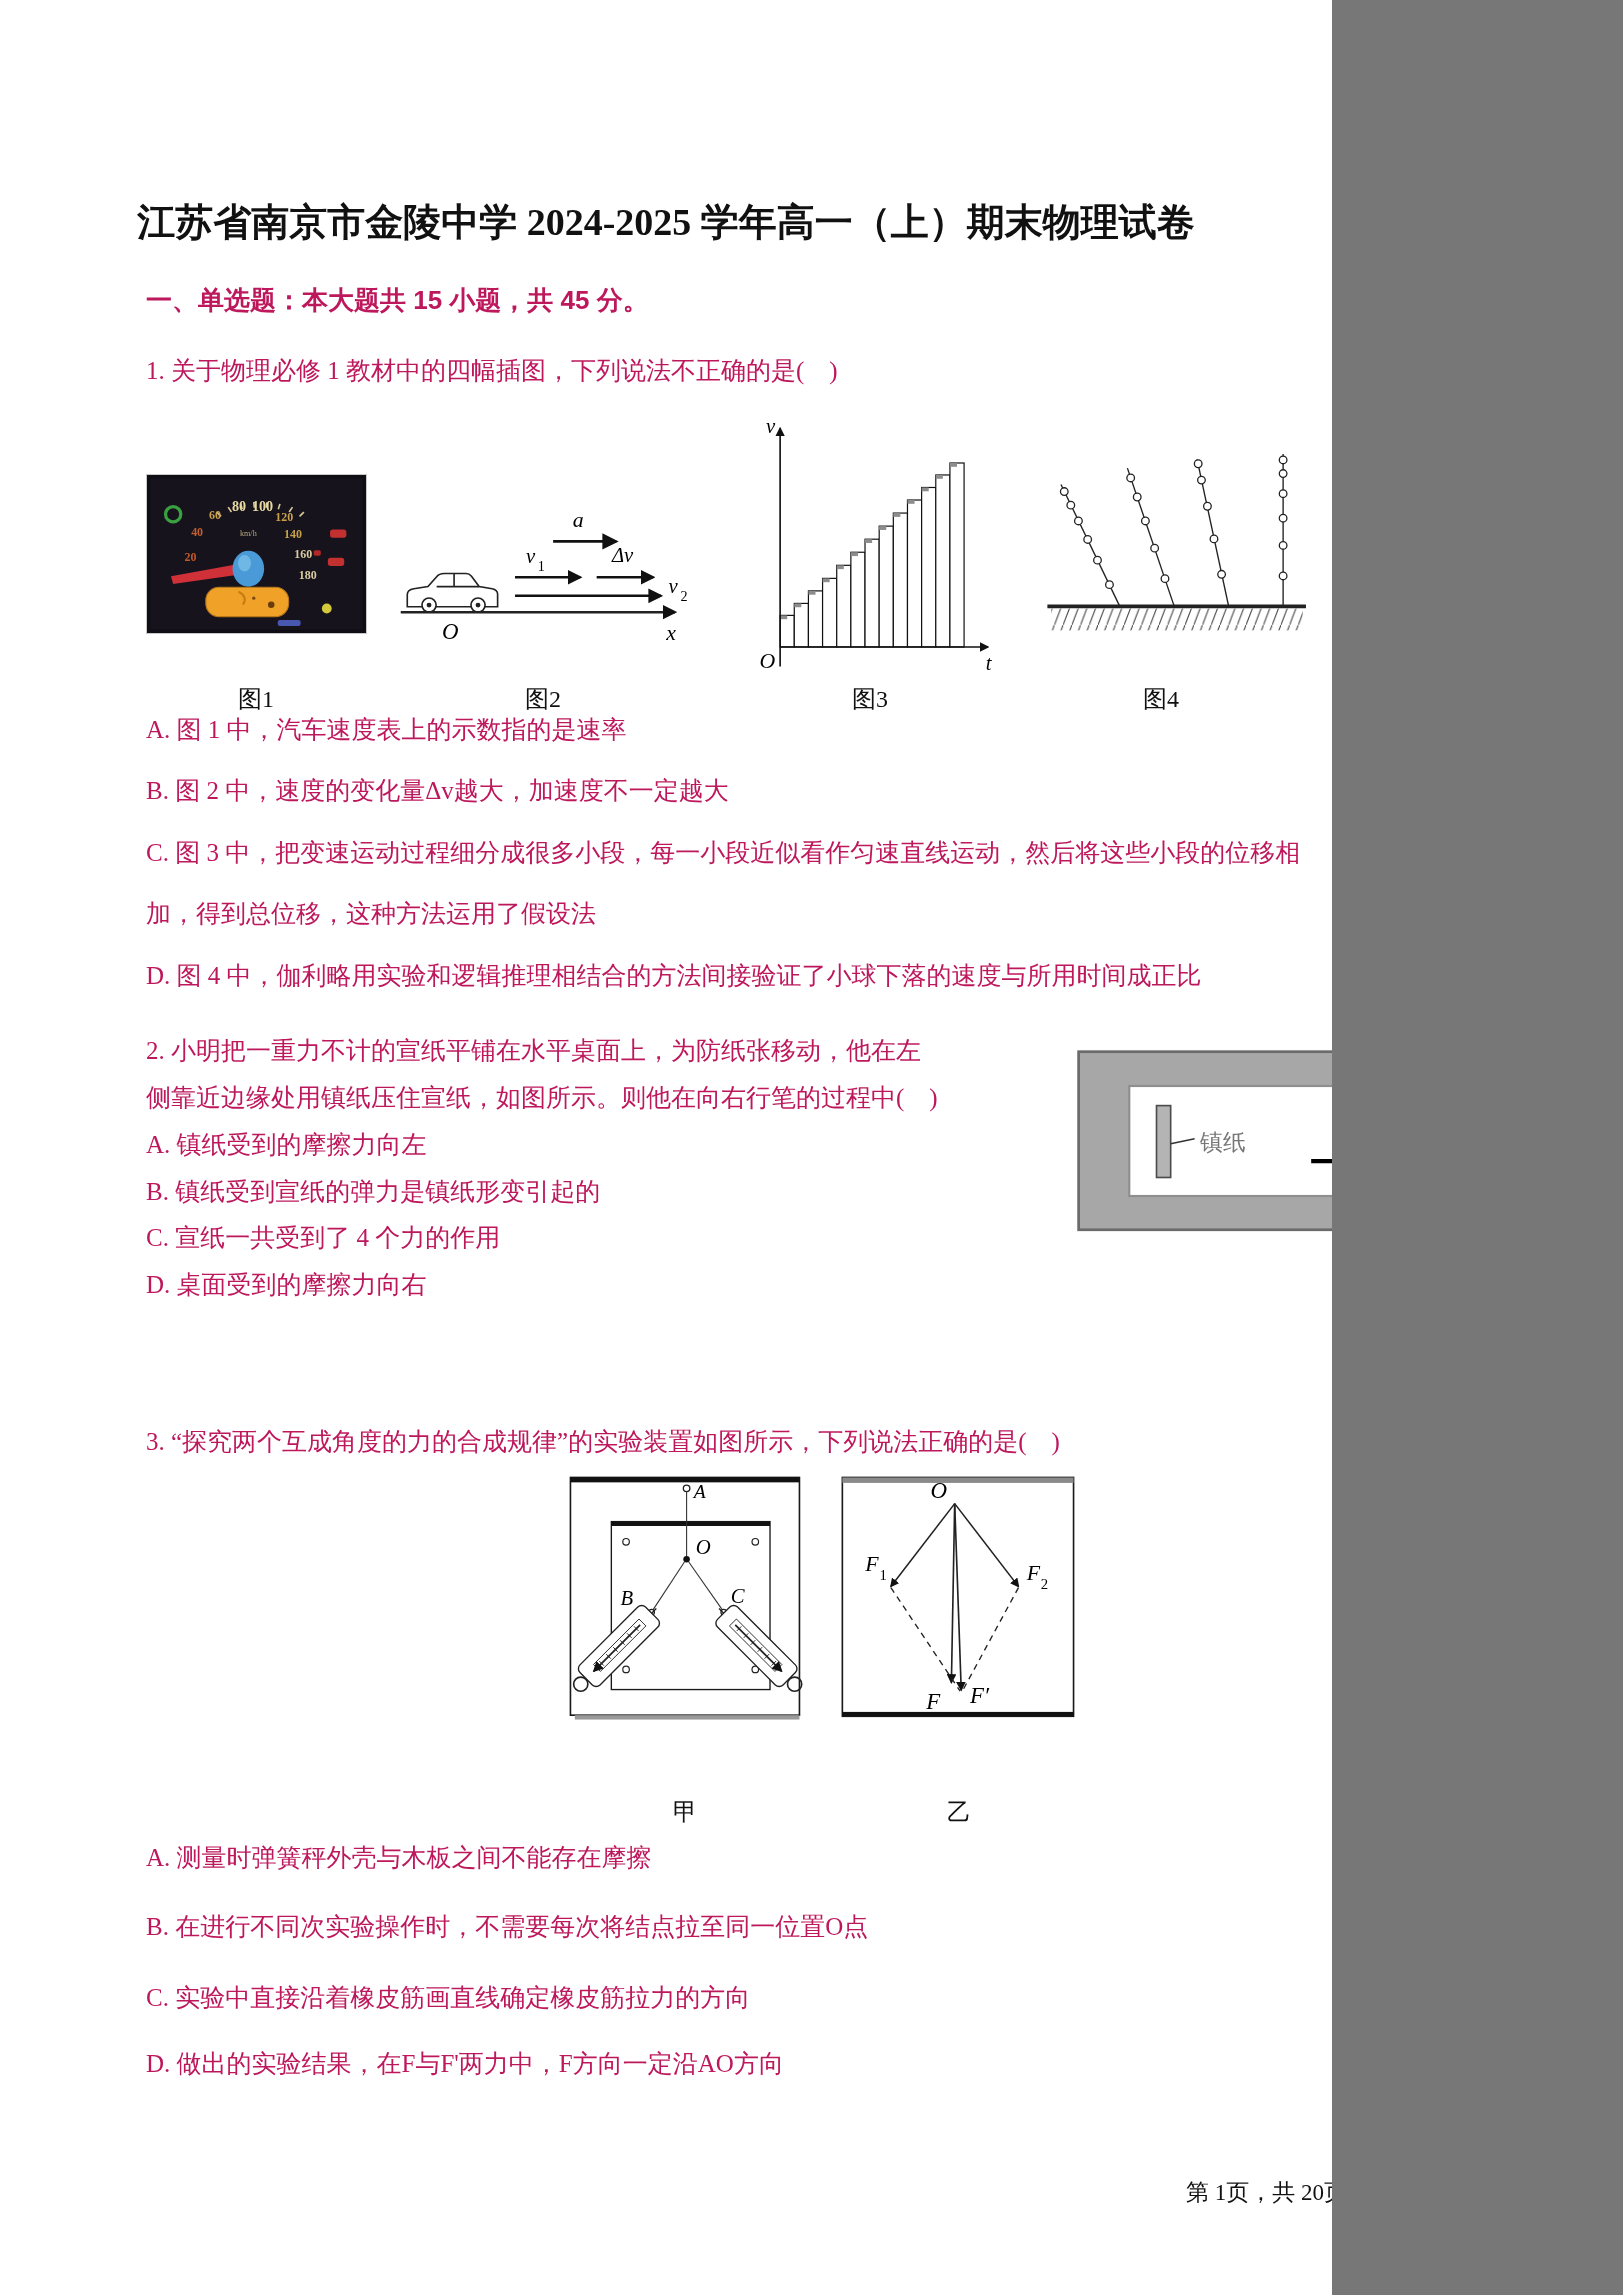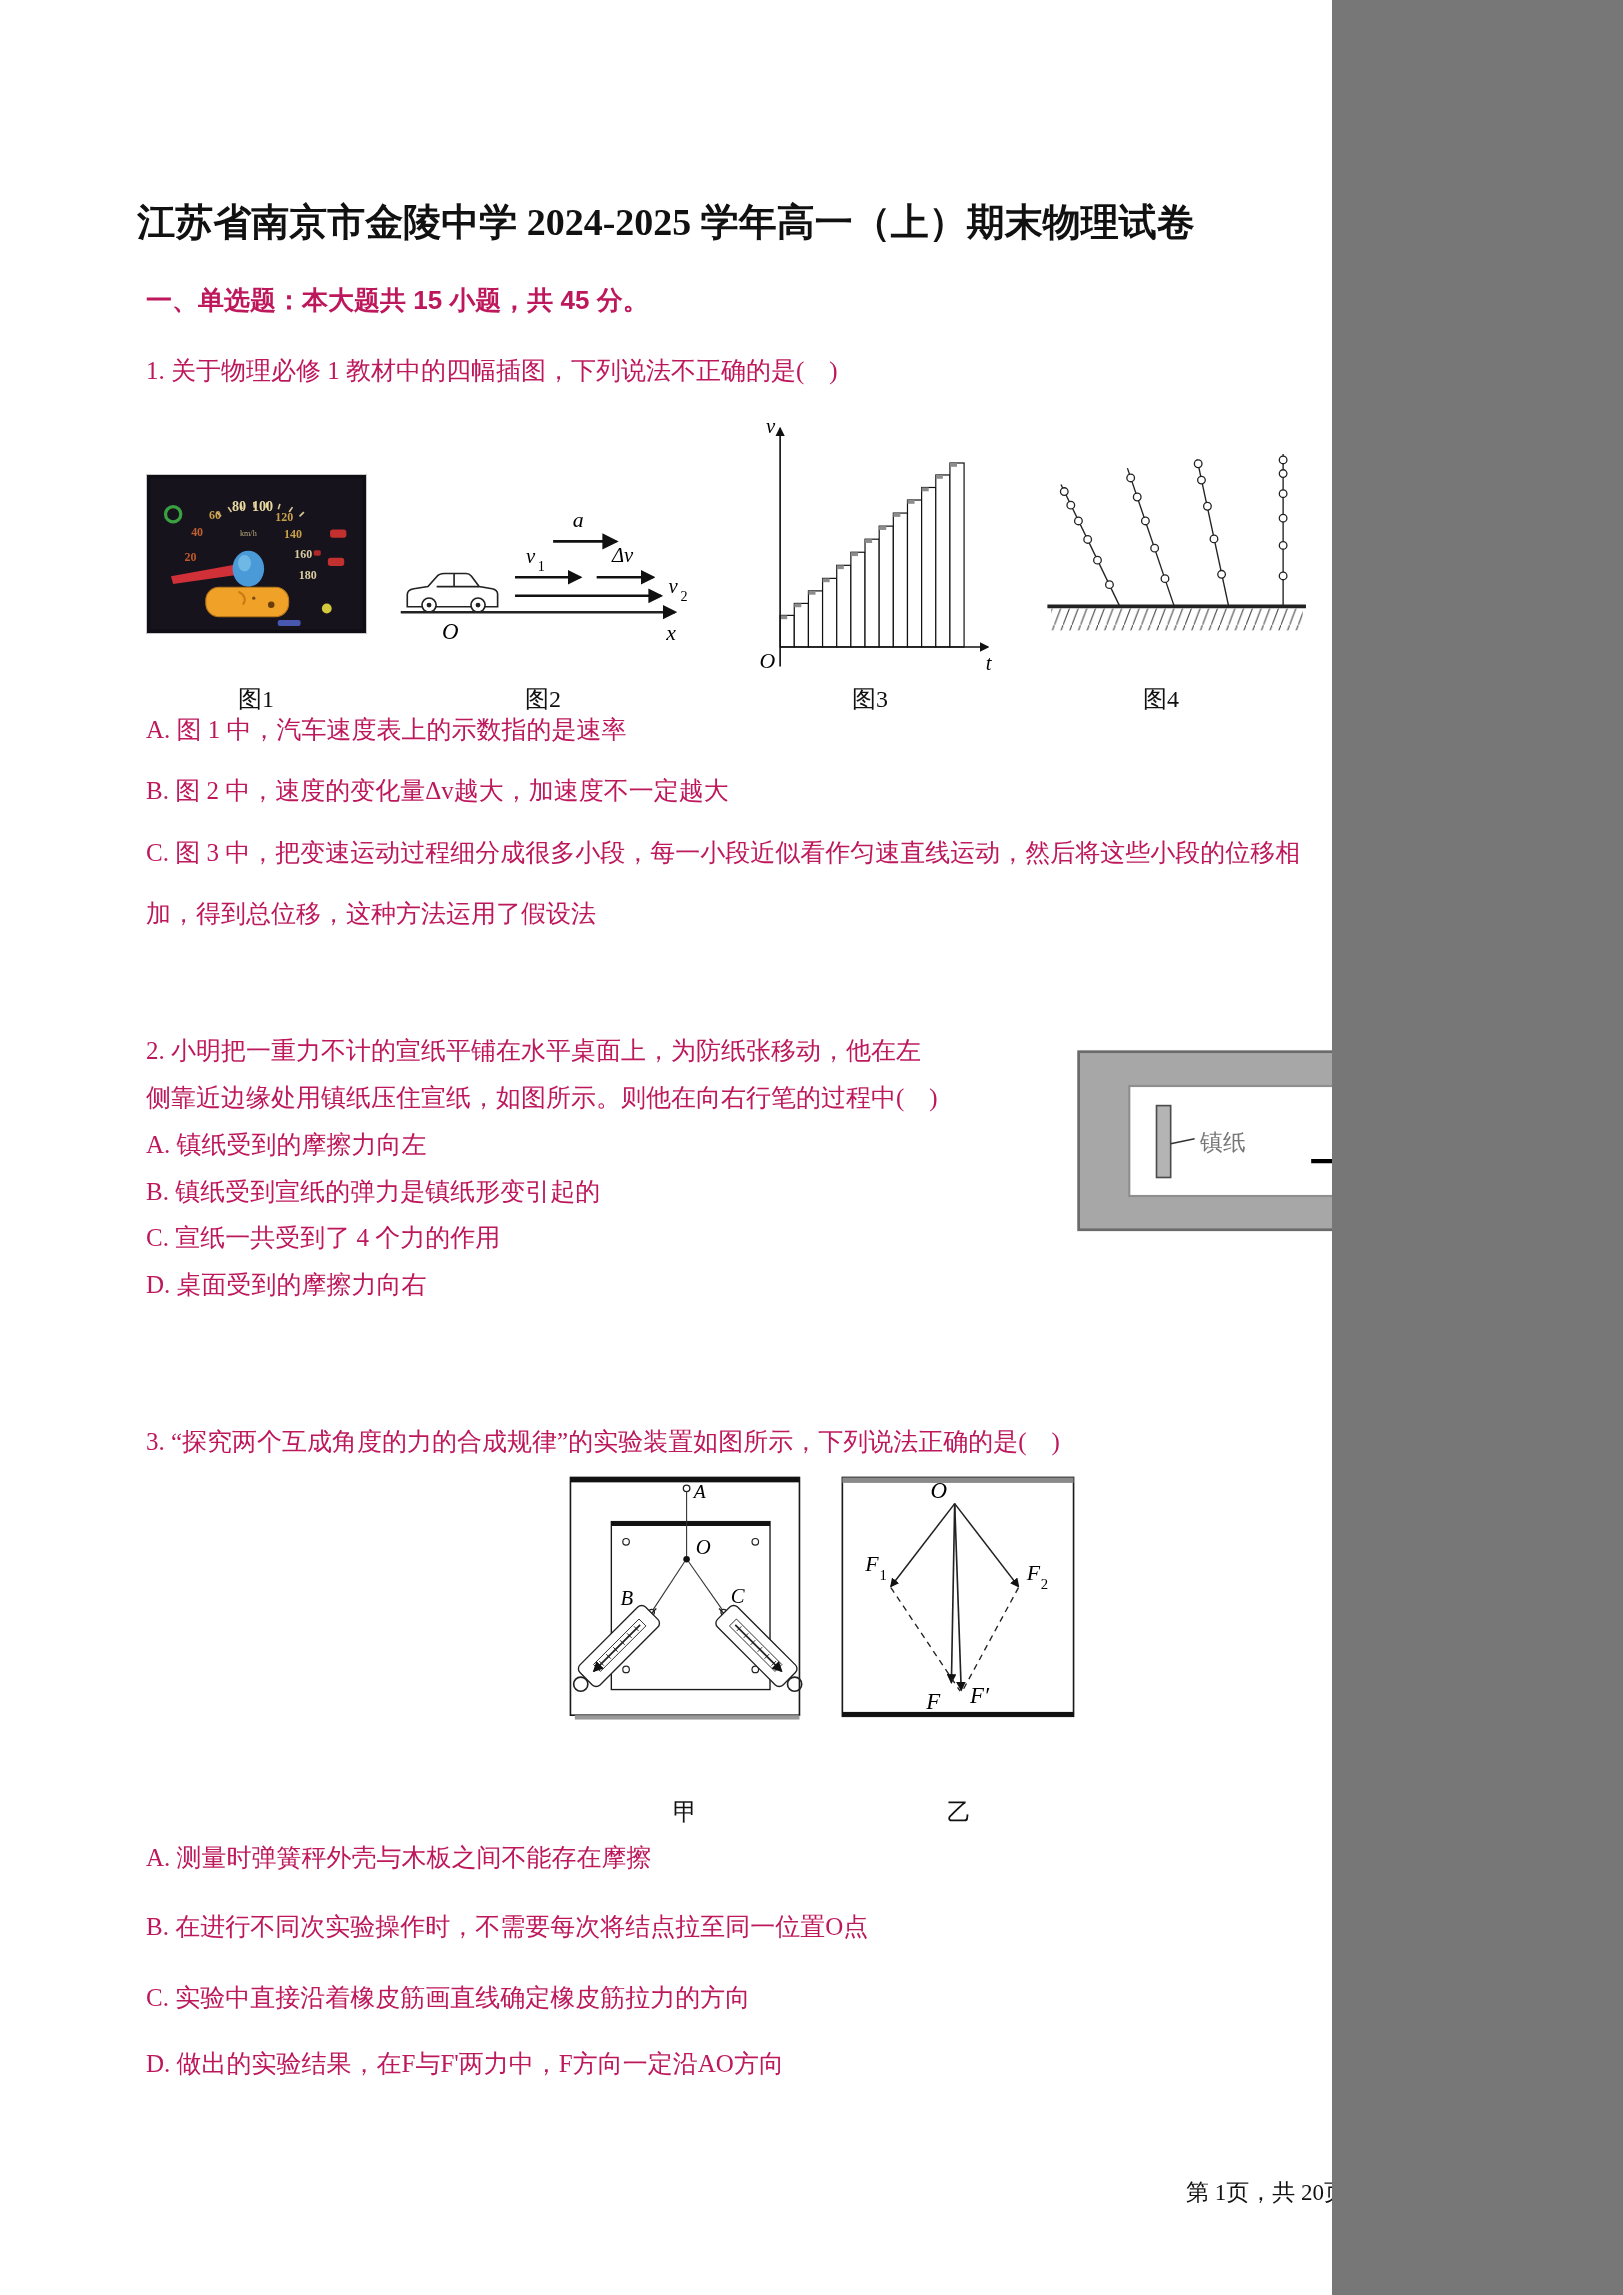--- a/index.html
+++ b/index.html
@@ -189,20 +189,21 @@
 
   <span class="cap" style="left:256px;top:659px;">图1</span>
   <span class="cap" style="left:543px;top:659px;">图2</span>
   <span class="cap" style="left:870px;top:659px;">图3</span>
   <span class="cap" style="left:1161px;top:659px;">图4</span>
 
   <div class="t" style="left:146px;top:715px;">A. 图 1 中，汽车速度表上的示数指的是速率</div>
   <div class="t" style="left:146px;top:776px;">B. 图 2 中，速度的变化量Δv越大，加速度不一定越大</div>
   <div class="t" style="left:146px;top:838px;">C. 图 3 中，把变速运动过程细分成很多小段，每一小段近似看作匀速直线运动，然后将这些小段的位移相</div>
   <div class="t" style="left:146px;top:901px;font-family:Liberation Mono, monospace;">加，得到总位移，这种方法运用了假设法</div>
+  <div class="t" style="left:146px;top:961px;">D. 图 4 中，伽利略用实验和逻辑推理相结合的方法间接验证了小球下落的速度与所用时间成正比</div>
 
   <div class="t" style="left:146px;top:1036px;">2. 小明把一重力不计的宣纸平铺在水平桌面上，为防纸张移动，他在左</div>
   <div class="t" style="left:146px;top:1083px;">侧靠近边缘处用镇纸压住宣纸，如图所示。则他在向右行笔的过程中(　)</div>
   <div class="t" style="left:146px;top:1130px;">A. 镇纸受到的摩擦力向左</div>
   <div class="t" style="left:146px;top:1177px;">B. 镇纸受到宣纸的弹力是镇纸形变引起的</div>
   <div class="t" style="left:146px;top:1223px;">C. 宣纸一共受到了 4 个力的作用</div>
   <div class="t" style="left:146px;top:1270px;">D. 桌面受到的摩擦力向右</div>
 
   <svg class="fg" style="left:1077px;top:1050px;" width="403" height="182" viewBox="0 0 740 334">
     <rect x="3" y="3" width="732" height="327" fill="#a7a7a7" stroke="#6b6b6b" stroke-width="5"></rect>

